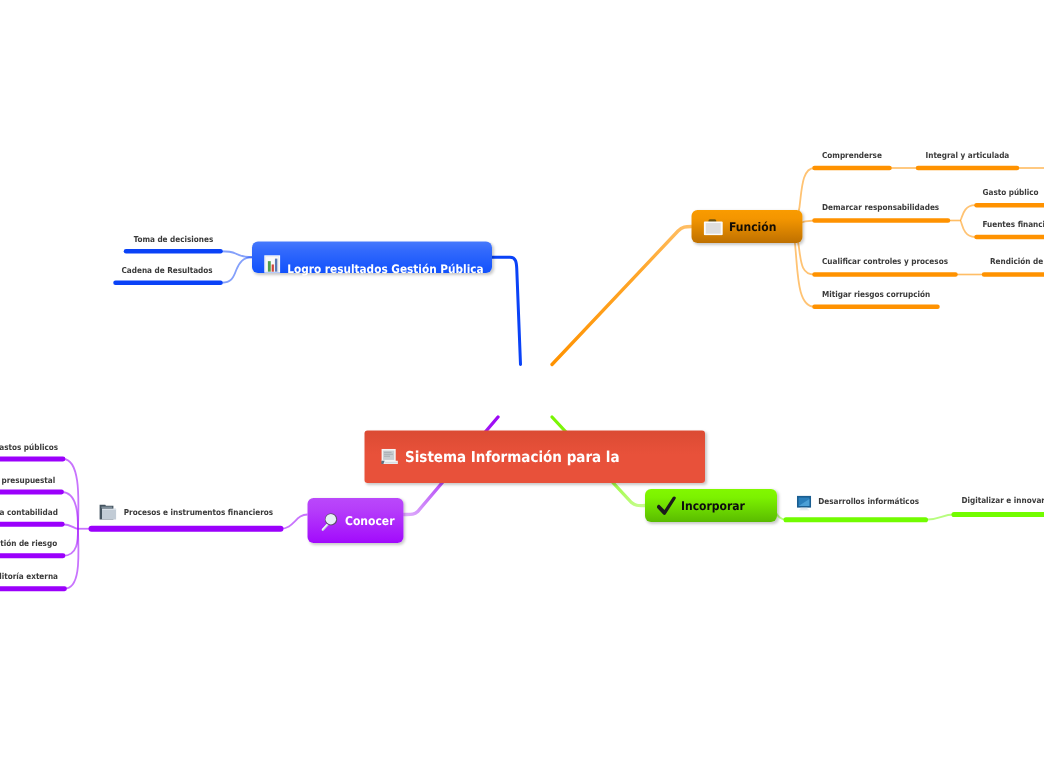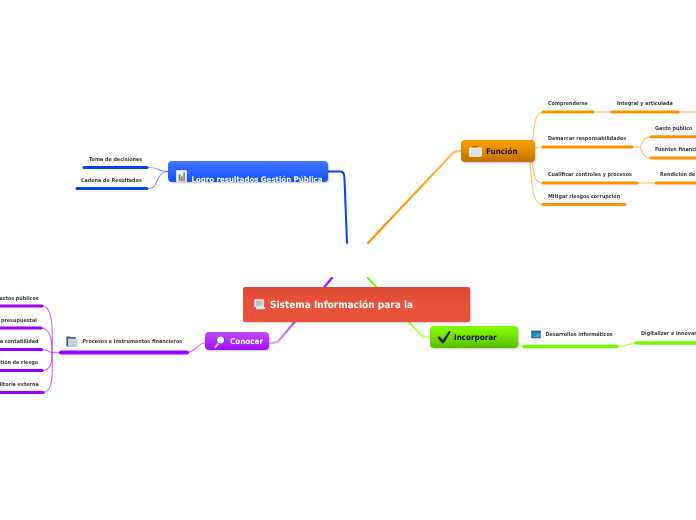--- a/index.html
+++ b/index.html
@@ -27,21 +27,21 @@
   #n-blue{left:168px;top:161px;width:160px;height:21px;padding:0 0 0 8px;border-radius:4px;
         background:linear-gradient(180deg,#4679fc 0%,#3269fc 30%,#1353fc 95%,#0f4ffc 100%);
         box-shadow:1px 1px 2px rgba(0,0,0,0.22);align-items:flex-end;}
   #n-blue .lbl{color:#fff;font-size:7.8px;margin-left:4.5px;letter-spacing:0px;position:relative;top:1.5px;}
 
   #n-orange{left:461px;top:140px;width:74px;height:22px;padding:0 0 0 8px;border-radius:4px;
         background:linear-gradient(180deg,#f99b00 0%,#f49600 25%,#c27300 95%,#bd6f00 100%);
         box-shadow:1px 1px 2px rgba(0,0,0,0.22);}
   #n-orange .lbl{color:#150e03;font-size:8px;margin-left:4px;letter-spacing:0px;}
 
-  #n-purple{left:205px;top:332px;width:64px;height:18px;padding:0 0 0 7px;border-radius:4px;
+  #n-purple{left:205px;top:332px;width:64px;height:30px;padding:0 0 0 7px;border-radius:4px;
         background:linear-gradient(180deg,#ba48fb 0%,#b63efa 25%,#a30efc 95%,#9f07fc 100%);
         box-shadow:1px 1px 2px rgba(0,0,0,0.22);}
   #n-purple .lbl{color:#fff;font-size:8px;margin-left:3px;letter-spacing:0px;}
 
   #n-green{left:430px;top:326px;width:88px;height:22px;padding:0 0 0 7px;border-radius:4px;
         background:linear-gradient(180deg,#82f800 0%,#7cf200 25%,#5cbf00 95%,#57b800 100%);
         box-shadow:1px 1px 2px rgba(0,0,0,0.22);}
   #n-green .lbl{color:#0d0d0d;font-size:8px;margin-left:2px;letter-spacing:0px;}
 
   .leaf{position:absolute;white-space:nowrap;font-size:5.4px;color:#3a3a3a;

